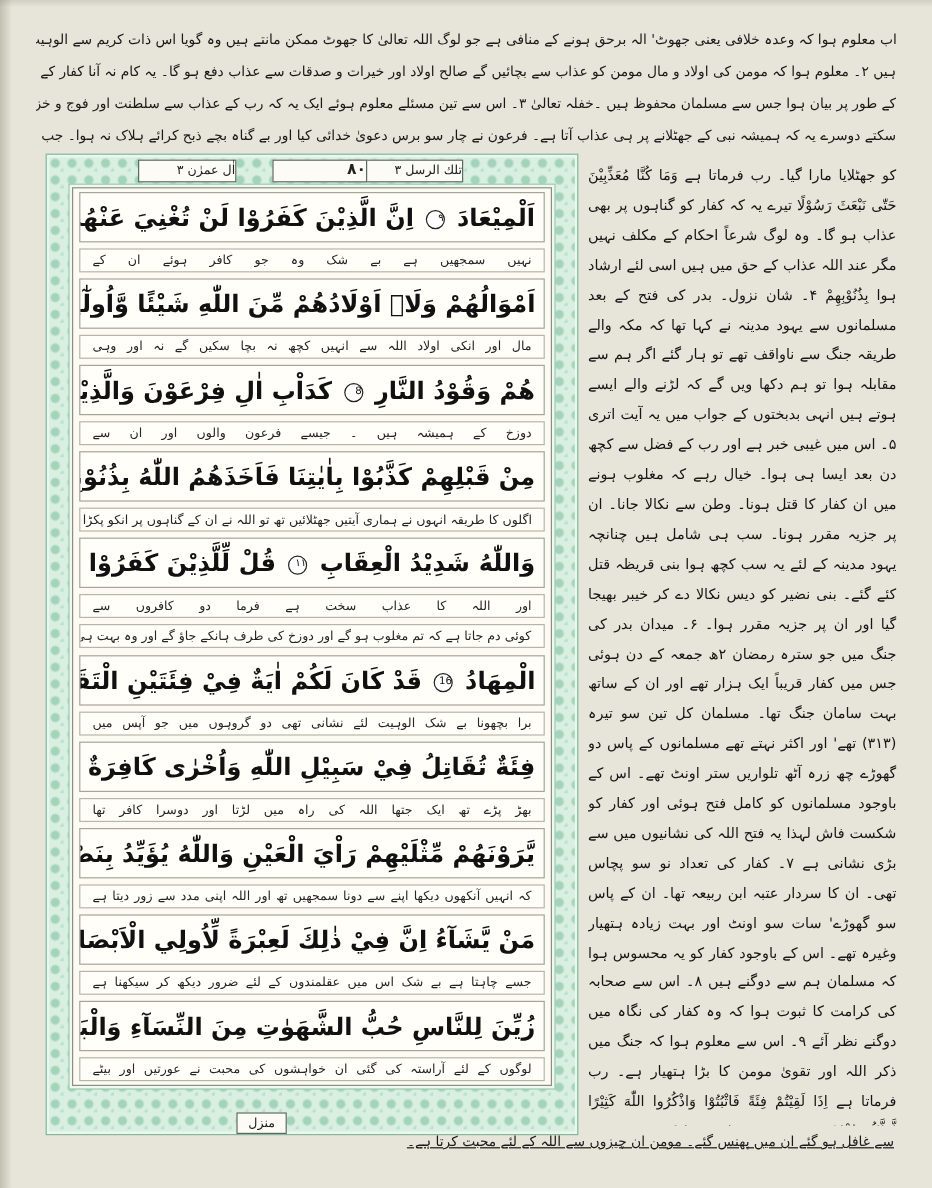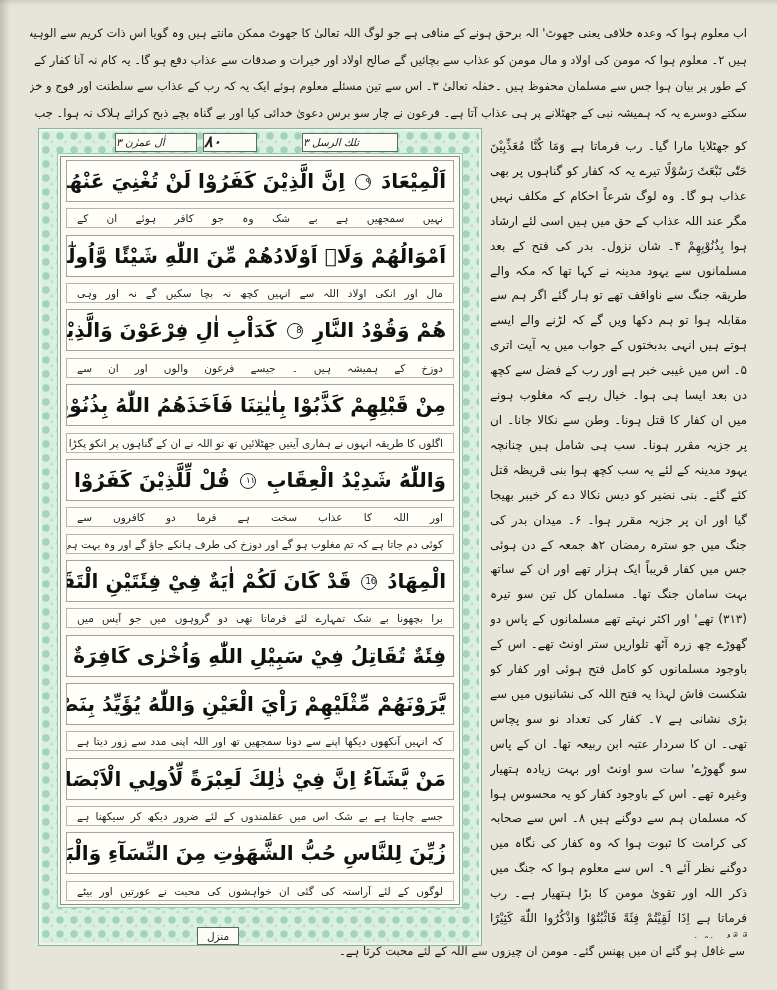--- a/index.html
+++ b/index.html
@@ -35,25 +35,25 @@
   }
   .quran-inner{
     position:absolute;left:21px;right:21px;top:27px;bottom:40px;
     background:#fbfaf3;border:1px solid #8d8d82;
     box-shadow:0 0 0 2px #f0f8f2, 0 0 0 3px #9ccaae;
     padding:3px 5px;box-sizing:border-box;
     display:flex;flex-direction:column;justify-content:space-between;
   }
   .hdr-box{
     position:absolute;top:4px;height:19px;background:#fcfbf5;border:1px solid #5c6b60;
-    box-sizing:border-box;direction:rtl;text-align:left;
-    font-size:10.5px;line-height:17px;color:#222;z-index:3;font-style:italic;
+    box-sizing:border-box;direction:rtl;text-align:right;
+    font-size:10.5px;line-height:17px;color:#222;z-index:3;
   }
-  .hdr-para{left:263px;width:96px;}
-  .hdr-page{left:164px;width:54px;font-size:16px;font-weight:bold;line-height:16px;}
+  .hdr-para{left:251px;width:96px;}
+  .hdr-page{left:188px;width:79px;font-size:13px;font-weight:bold;line-height:16px;}
   .hdr-surah{left:76px;width:82px;}
   .catchword{
     position:absolute;bottom:0;left:158px;width:42px;height:18px;
     background:#fcfbf5;border:1px solid #5c6b60;box-sizing:border-box;direction:rtl;
     text-align:center;font-size:10.5px;line-height:16px;z-index:3;
   }
 
   
   .row-ar{
     border:1px solid #a6a498;background:#fffef9;direction:rtl;
@@ -78,20 +78,21 @@
     position:absolute;left:490px;top:134px;width:257px;height:804px;overflow:hidden;
     direction:rtl;text-align:justify;
     font-size:12px;line-height:24.9px;color:#161616;
   }
 
   
   .footer-line{
     position:absolute;top:941px;right:32px;width:414px;height:22px;overflow:hidden;
     direction:rtl;text-align:right;font-size:11.5px;line-height:20px;color:#191919;
     white-space:nowrap;
+    text-decoration:underline;
   }
 </style>
 </head>
 <body>
 
 <div class="edge-left"></div>
 <div class="edge-top"></div>
 
 <div class="top-text">
   <div class="top-line">اب معلوم ہوا کہ وعدہ خلافی یعنی جھوٹ' الہ برحق ہونے کے منافی ہے جو لوگ اللہ تعالیٰ کا جھوٹ ممکن مانتے ہیں وہ گویا اس ذات کریم سے الوہیت کا سلب ممکن مانتے</div>
@@ -143,27 +144,28 @@
     </div>
     <div class="row-ur">اور اللہ کا عذاب سخت ہے فرما دو کافروں سے</div>
 
     <div class="row-ur">کوئی دم جاتا ہے کہ تم مغلوب ہو گے اور دوزخ کی طرف ہانکے جاؤ گے اور وہ بہت ہی</div>
 
     <div class="row-ar">
       <span>الْمِهَادُ</span>
       <span class="ayah">16</span>
       <span>قَدْ كَانَ لَكُمْ اٰيَةٌ فِيْ فِئَتَيْنِ الْتَقَتَا</span>
     </div>
-    <div class="row-ur">برا بچھونا بے شک تمہارے لئے فرماتا تھی دو گروہوں میں جو آپس میں</div>
+    <div class="row-ur">برا بچھونا بے شک الوہیت لئے نشانی تھی دو گروہوں میں جو آپس میں</div>
 
     <div class="row-ar">
       <span>فِئَةٌ تُقَاتِلُ فِيْ سَبِيْلِ اللّٰهِ وَاُخْرٰى كَافِرَةٌ</span>
       
       <span></span>
     </div>
+    <div class="row-ur">بھڑ پڑے تھ ایک جتھا اللہ کی راہ میں لڑتا اور دوسرا کافر تھا</div>
 
     <div class="row-ar">
       <span>يَّرَوْنَهُمْ مِّثْلَيْهِمْ رَاْيَ الْعَيْنِ وَاللّٰهُ يُؤَيِّدُ بِنَصْرِهٖ</span>
       
       <span></span>
     </div>
     <div class="row-ur">کہ انہیں آنکھوں دیکھا اپنے سے دونا سمجھیں تھ اور اللہ اپنی مدد سے زور دیتا ہے</div>
 
     <div class="row-ar">
       <span>مَنْ يَّشَآءُ اِنَّ فِيْ ذٰلِكَ لَعِبْرَةً لِّاُولِي الْاَبْصَارِ</span>

